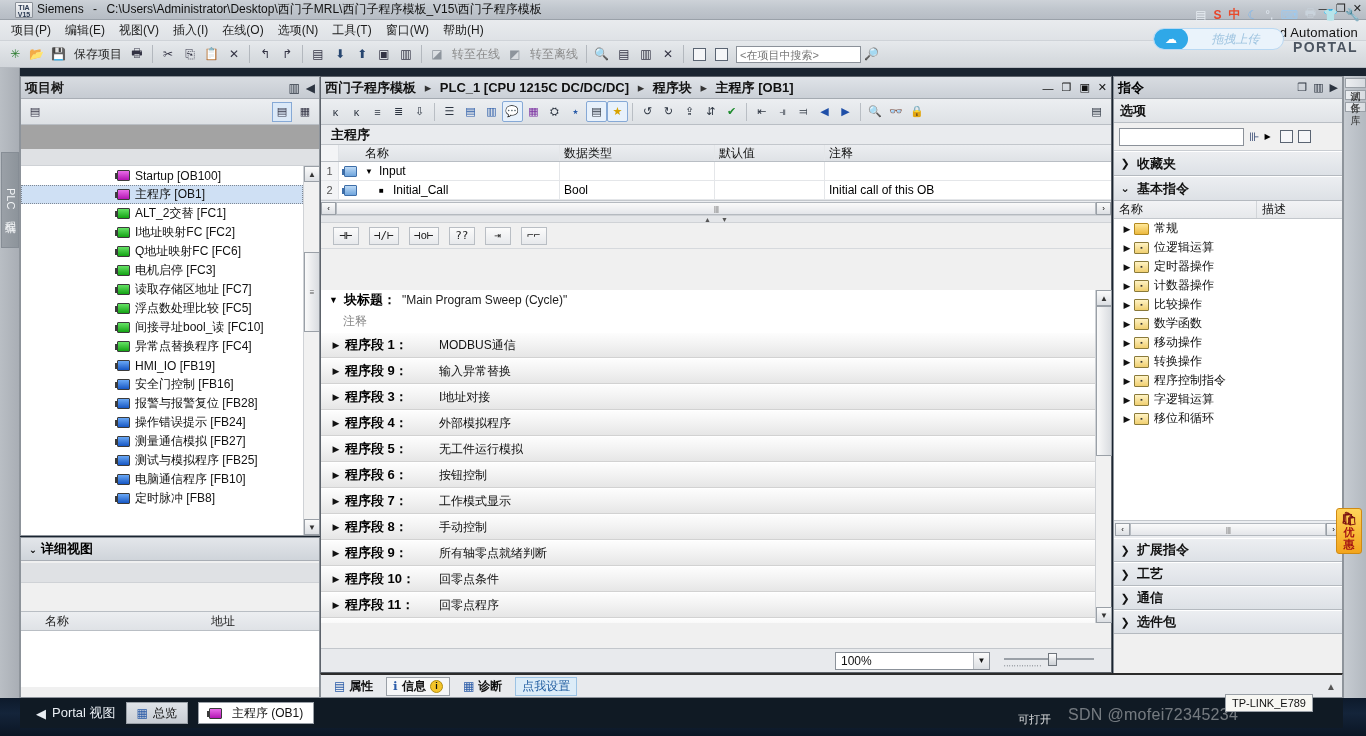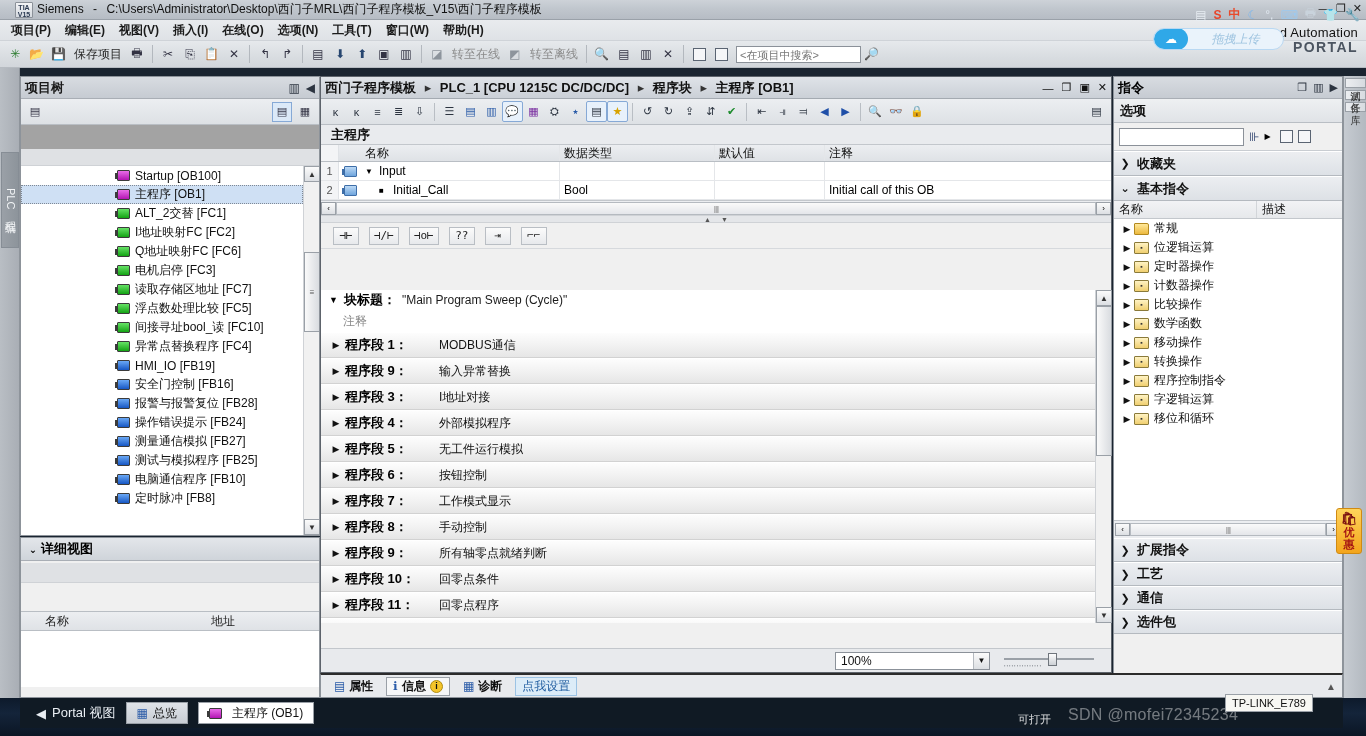--- a/index.html
+++ b/index.html
@@ -32,21 +32,20 @@
   .title-text .path{ margin-left:6px; }
   .win-btns{ position:absolute; right:4px; top:2px; display:flex; gap:7px; color:#222; font-size:11px; }
   .win-btns span{ font-family:"DejaVu Sans",sans-serif; line-height:14px; }
 
   
   .menubar{
     position:absolute; left:0; top:20px; width:1366px; height:21px;
     background:linear-gradient(180deg,#e9ebee 0%,#dfe2e6 100%);
     display:flex; align-items:center; padding-left:4px;
     border-bottom:1px solid #cfd3d8;
-    font-weight:bold;
   }
   .menubar .mi{ padding:2px 7px; font-size:12px; color:#1b1b1b; white-space:nowrap; }
 
   
   .toolbar{
     position:absolute; left:0; top:41px; width:1366px; height:27px;
     background:linear-gradient(180deg,#e6e9ec 0%,#d9dde1 60%,#d2d6db 100%);
     border-bottom:1px solid #b6bbc1;
     display:flex; align-items:center; padding-left:4px;
   }

